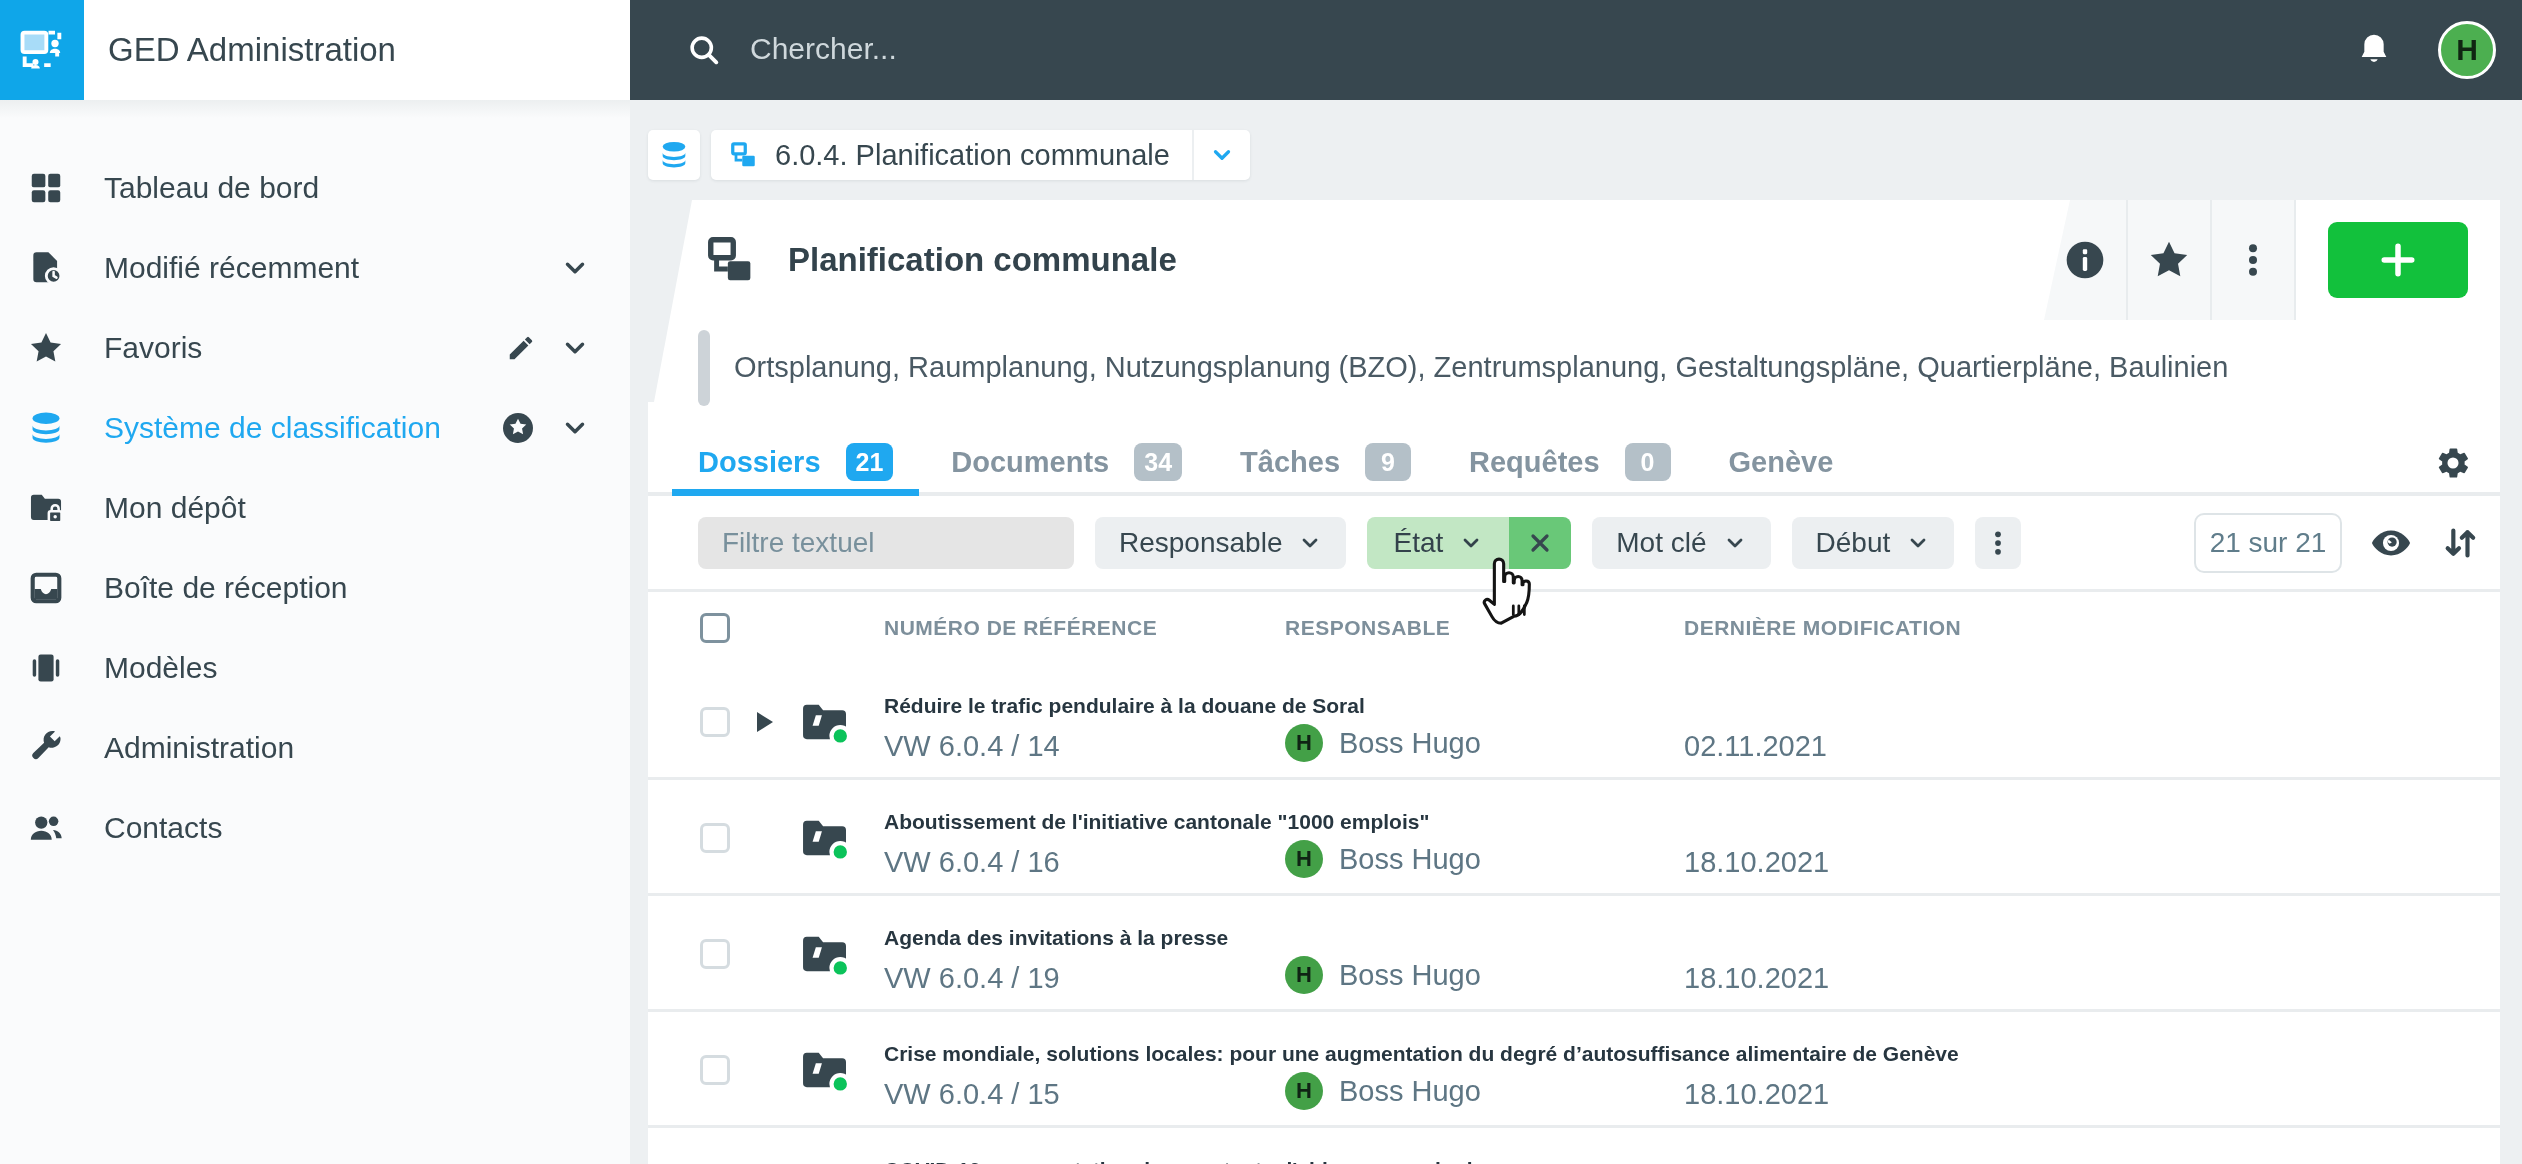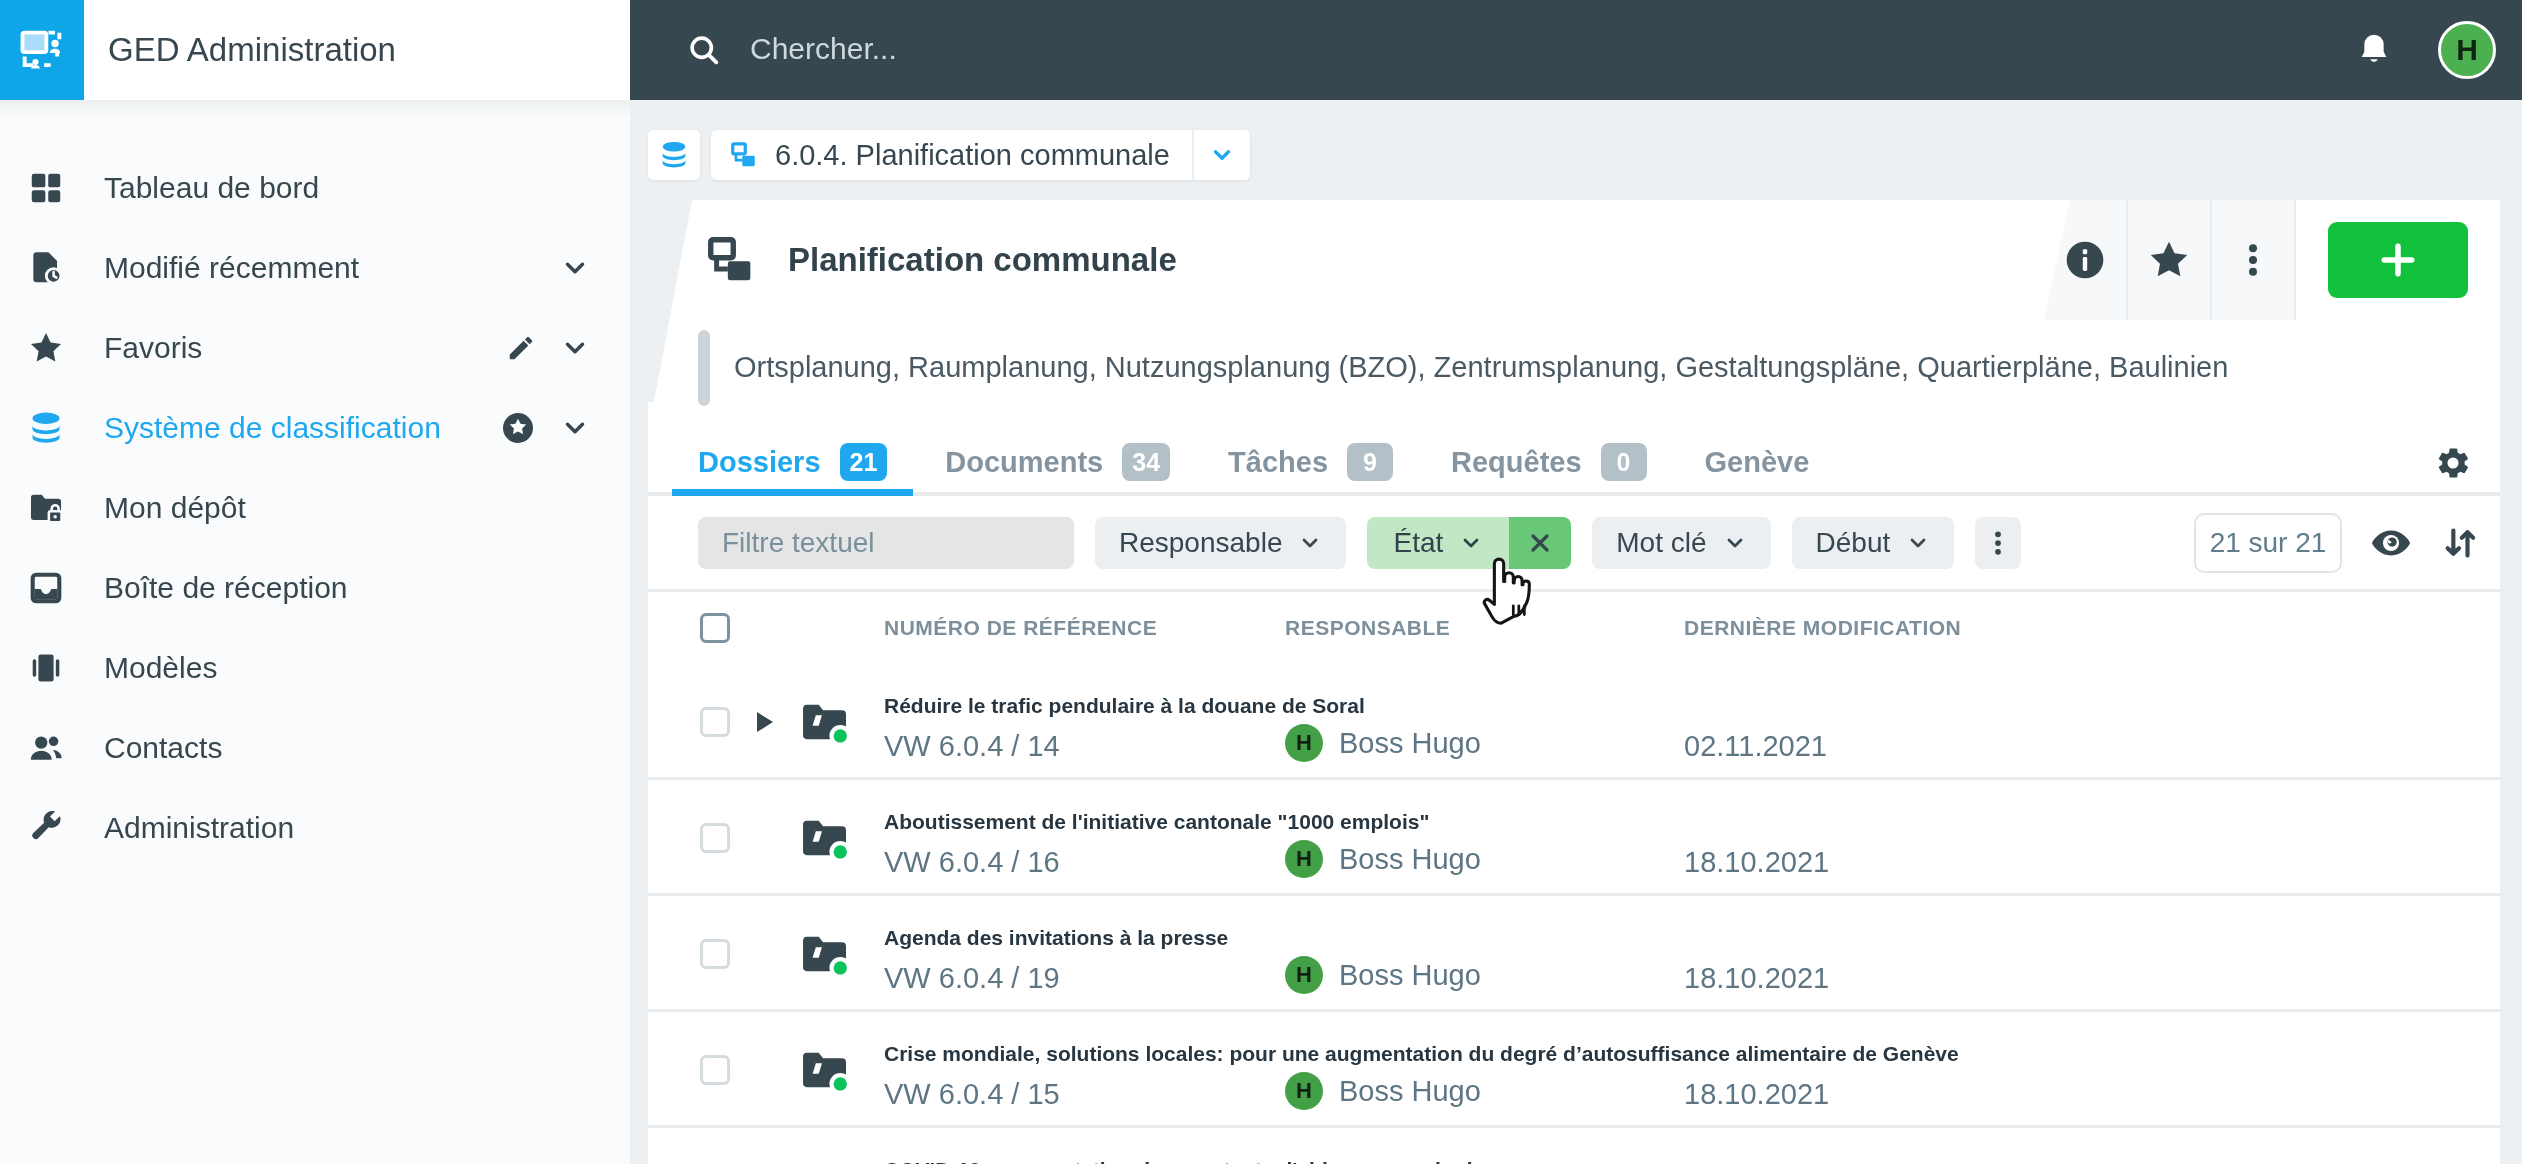--- a/index.html
+++ b/index.html
@@ -53,21 +53,21 @@
   .act-cell { width:84px; background:#F6F8F9; border-left:2px solid #E8ECEE; display:flex; align-items:center; justify-content:center; cursor:pointer; }
   .act-cell.first { width:82px; border-left:none; }
   .act-plus { width:206px; background:#FFFFFF; border-left:2px solid #E8ECEE; display:flex; align-items:center; justify-content:center; }
   .btn-add { width:140px; height:76px; background:#12C13C; border:none; border-radius:9px; display:flex; align-items:center; justify-content:center; cursor:pointer; }
 
   .card-desc { display:flex; align-items:center; padding:10px 40px 26px 50px; }
   .desc-bar { width:12px; height:76px; border-radius:6px; background:#CDD3D8; flex:none; }
   .desc-text { margin-left:24px; font-size:29px; color:#4A5A64; line-height:1.3; }
 
   .tabs-row { position:relative; height:64px; border-bottom:4px solid #E9ECEE; display:flex; align-items:center; padding-left:50px; gap:58px; }
-  .tab { position:relative; display:flex; align-items:center; gap:19px; height:100%; cursor:pointer; }
+  .tab { position:relative; display:flex; align-items:center; gap:25px; height:100%; cursor:pointer; }
   .tab-lbl { font-size:29px; font-weight:600; color:#8494A0; white-space:nowrap; }
   .tab-badge { min-width:46px; height:38px; padding:0 10px; border-radius:8px; background:#B4C0C8; color:#FFFFFF; font-size:25px; font-weight:700; display:flex; align-items:center; justify-content:center; }
   .tab.active .tab-lbl { color:#1FA8F0; }
   .tab.active .tab-badge { background:#1FA8F0; }
   .tab.active::after { content:""; position:absolute; left:-26px; right:-26px; bottom:-4px; height:7px; background:#1FA8F0; }
   .tabs-gear { position:absolute; right:28px; top:12px; cursor:pointer; }
 
   
   .filter-row { height:96px; border-bottom:3px solid #E9ECEE; display:flex; align-items:center; padding:0 20px 0 50px; gap:21px; }
   .f-input { width:376px; height:52px; background:#e5e5e5; border:none; border-radius:8px; padding:0 24px; font-size:28px; color:#37474F; outline:none; font-family:inherit; }
@@ -221,36 +221,36 @@
               <rect x="3.6" y="6.5" width="2.2" height="11" rx="1.1"></rect>
               <rect x="18.2" y="6.5" width="2.2" height="11" rx="1.1"></rect>
             </svg>
         </span>
         <span class="s-lbl">Modèles</span>
       </div>
 
       <div class="side-item">
         <span class="s-ico">
           <svg width="38" height="38" viewBox="0 0 24 24" fill="#37474F">
+              <path d="M21.2 6.2a5.6 5.6 0 01-7.5 5.3l-6.5 6.8a2.2 2.2 0 11-3.2-3.1l6.8-6.5a5.6 5.6 0 015.2-7.5c.6 0 1.2.1 1.7.3l-3.2 3.2 3 3 3.2-3.2c.3.5.5 1.1.5 1.7z"></path>
+            </svg>
+        </span>
+        <span class="s-lbl">Administration</span>
+      </div>
+
+      <div class="side-item">
+        <span class="s-ico">
+          <svg width="38" height="38" viewBox="0 0 24 24" fill="#37474F">
               <circle cx="9" cy="8.6" r="3.9"></circle>
               <path d="M2.4 19.4c0-3.4 3-5.6 6.6-5.6s6.6 2.2 6.6 5.6z"></path>
               <circle cx="16.8" cy="7.8" r="3"></circle>
               <path d="M16.4 13.2c3.1.2 5.5 2.3 5.5 5.3h-3.4c-.3-2.2-1-3.9-2.1-5.3z"></path>
             </svg>
         </span>
         <span class="s-lbl">Contacts</span>
-      </div>
-
-      <div class="side-item">
-        <span class="s-ico">
-          <svg width="38" height="38" viewBox="0 0 24 24" fill="#37474F">
-              <path d="M21.2 6.2a5.6 5.6 0 01-7.5 5.3l-6.5 6.8a2.2 2.2 0 11-3.2-3.1l6.8-6.5a5.6 5.6 0 015.2-7.5c.6 0 1.2.1 1.7.3l-3.2 3.2 3 3 3.2-3.2c.3.5.5 1.1.5 1.7z"></path>
-            </svg>
-        </span>
-        <span class="s-lbl">Administration</span>
       </div>
     </nav>
   </div>
 
   <div class="topbar">
     <div class="search-wrap">
       <svg width="36" height="36" viewBox="0 0 24 24">
           <circle cx="10.5" cy="10.5" r="6.4" fill="none" stroke="#FFFFFF" stroke-width="2.4"></circle>
           <path d="M15.2 15.2l5 5" stroke="#FFFFFF" stroke-width="2.6" stroke-linecap="round"></path>
         </svg>

